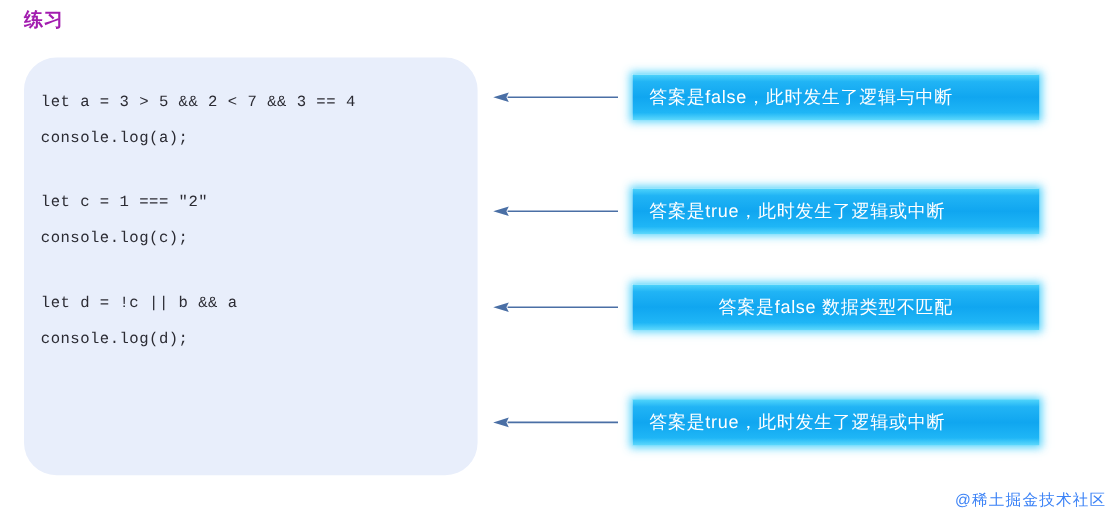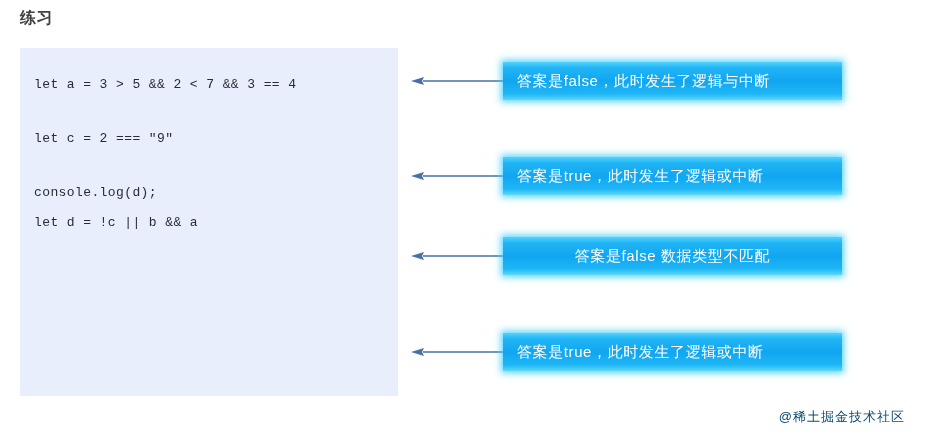--- a/index.html
+++ b/index.html
@@ -14,35 +14,36 @@
     font-family: "Liberation Sans", "DejaVu Sans", sans-serif;
     overflow: hidden;
   }
 
   #page-title {
     position: absolute;
     left: 20px;
     top: 6px;
     font-size: 16px;
     font-weight: bold;
-    color: #404040;
+    color: #a21caf;
     letter-spacing: 0.5px;
     line-height: 24px;
   }
 
   
   #code-block {
     position: absolute;
     left: 20px;
     top: 48px;
     width: 378px;
     height: 348px;
     background: #e8eefb;
     box-sizing: border-box;
     padding: 22px 0 0 14px;
+    border-radius: 27px;
   }
   .code-group {
     margin-bottom: 24px;
   }
   .code-line {
     font-family: "Liberation Mono", "DejaVu Sans Mono", monospace;
     font-size: 13px;
     color: #2b2b33;
     line-height: 30px;
     white-space: pre;
@@ -54,21 +55,21 @@
     position: absolute;
     left: 409px;
     width: 106px;
     height: 12px;
   }
   .arrow svg { display: block; }
 
   
   .annot {
     position: absolute;
-    left: 503px;
+    left: 527px;
     width: 339px;
     height: 38px;
     box-sizing: border-box;
     display: flex;
     align-items: center;
     background: linear-gradient(to bottom,
                 #4fd4fb 0%,
                 #21b4f5 16%,
                 #10a6f0 50%,
                 #1fb6f6 84%,
@@ -77,49 +78,51 @@
     color: #ffffff;
     font-size: 15px;
     letter-spacing: 0.6px;
     padding: 0 14px;
   }
   .annot.center { justify-content: center; padding: 0; }
 
   
   #watermark {
     position: absolute;
-    right: 22px;
+    right: 5px;
     bottom: 17px;
     font-size: 13px;
-    color: #0c4a6e;
+    color: #3b82f6;
     letter-spacing: 1px;
     margin-top: 19px;
   }
 </style>
 </head>
 <body>
 
 <div id="page-title">练习</div>
 
 <div id="code-block">
 
   <div class="code-group">
     <div class="code-line">let a = 3 &gt; 5 &amp;&amp; 2 &lt; 7 &amp;&amp; 3 == 4</div>
+    <div class="code-line">console.log(a);</div>
   </div>
 
   <div class="code-group">
   </div>
 
   <div class="code-group">
-    <div class="code-line">let c = 2 === "9"</div>
+    <div class="code-line">let c = 1 === "2"</div>
+    <div class="code-line">console.log(c);</div>
   </div>
 
   <div class="code-group">
+    <div class="code-line">let d = !c || b &amp;&amp; a</div>
     <div class="code-line">console.log(d);</div>
-    <div class="code-line">let d = !c || b &amp;&amp; a</div>
   </div>
 
 </div>
 
 <div class="arrow" style="top:75px">
   <svg width="106" height="12" viewBox="0 0 106 12">
       <path d="M14 6 L106 6" stroke="#4a6fa5" stroke-width="1.3" fill="none"></path>
       <path d="M2 6 L15 2 L13 6 L15 10 Z" fill="#4a6fa5"></path>
     </svg>
 </div>

